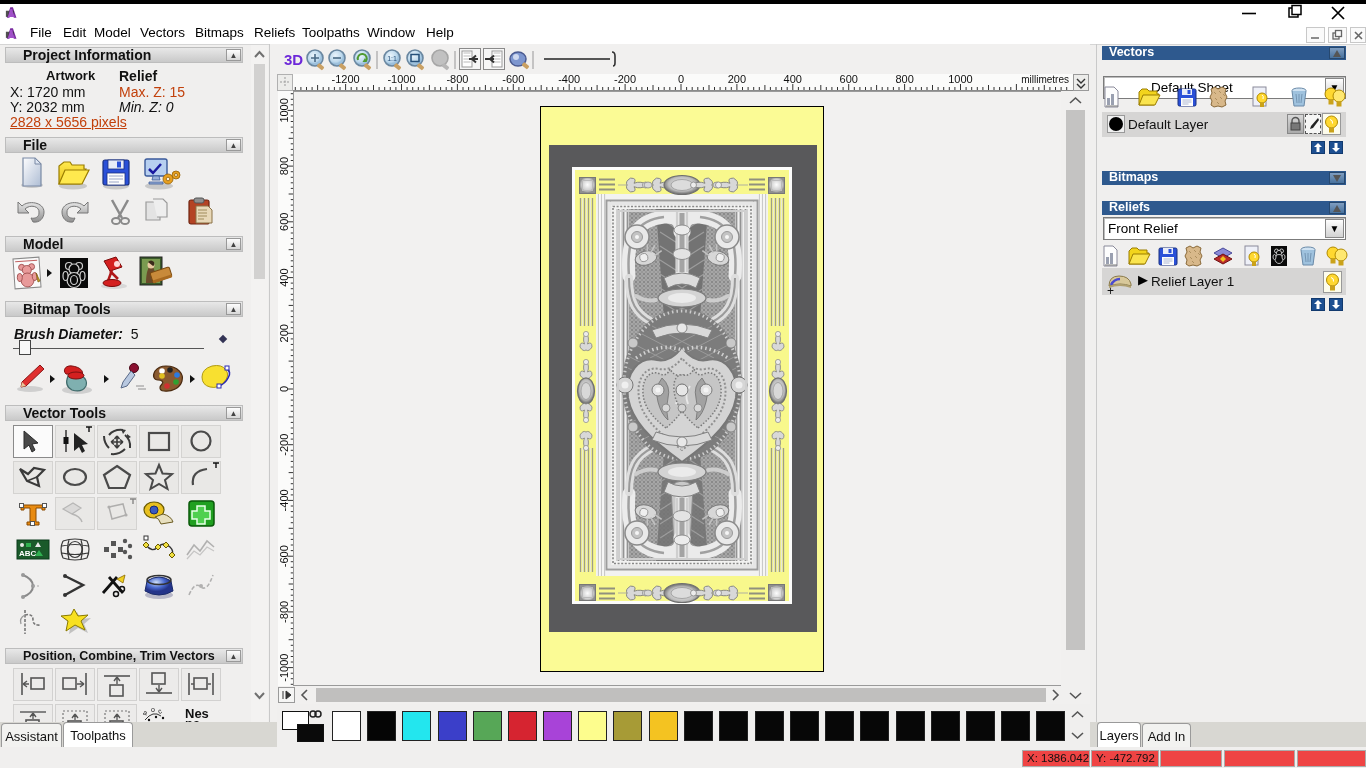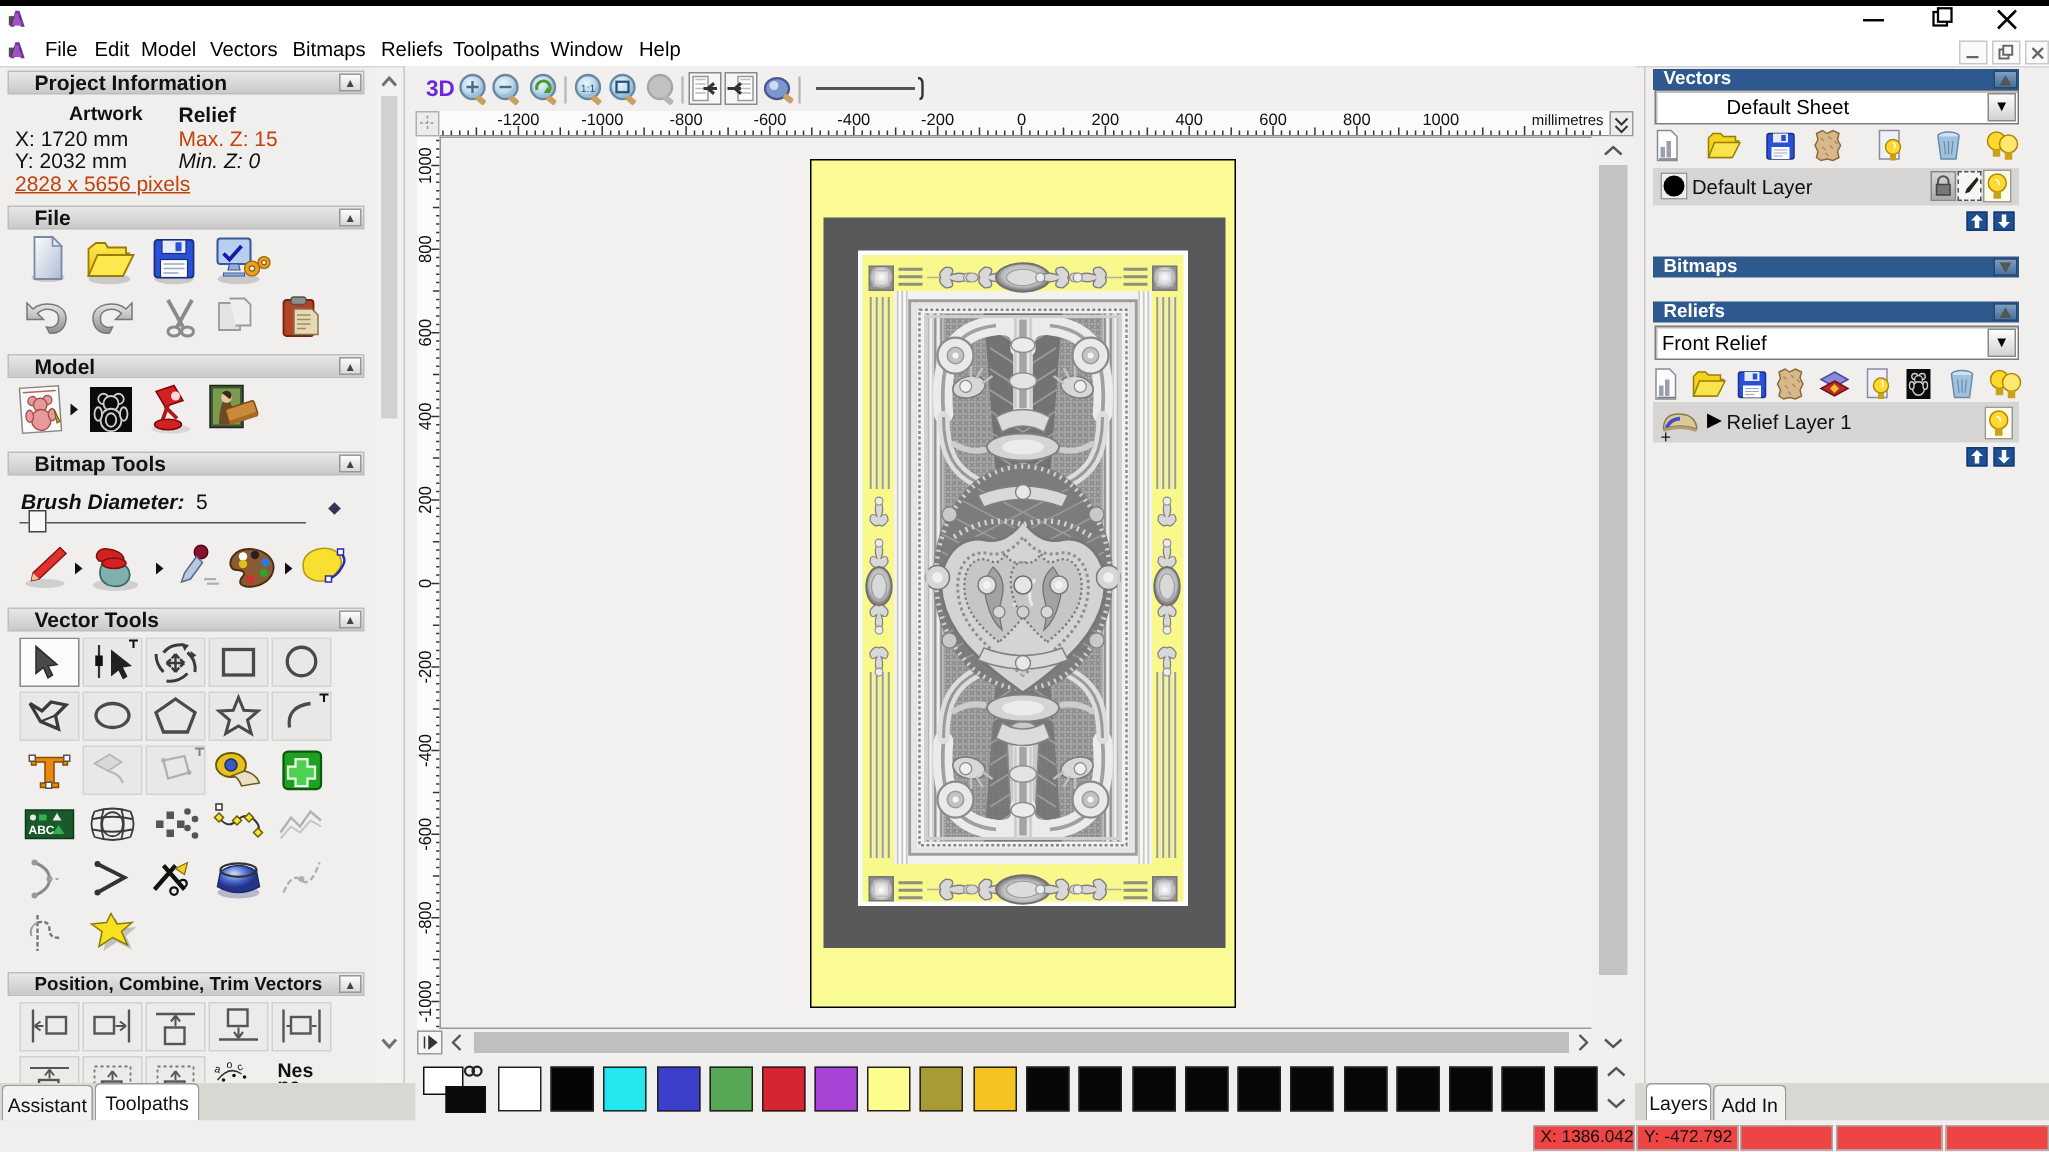--- a/index.html
+++ b/index.html
@@ -1139,21 +1139,21 @@
         <path d="M4 5 L9.5 10 L15 5" fill="none" stroke="#555" stroke-width="1.6"></path>
       </svg>
   </div>
 
   <div class="abs" style="left:1090px;top:44px;width:276px;height:678px;background:#f0efee;border-top:1px solid #d5d5d5;"></div>
   <div class="abs" style="left:1096px;top:44px;width:1px;height:678px;background:#c9c9c9;"></div>
 
   <div class="bluehdr" style="top:46px;">Vectors<span class="bluebtn"><svg width="10" height="9">
           <path d="M5 1 L9 8 L1 8 Z" fill="#555"></path>
         </svg></span></div>
-  <div class="combo" style="top:60px;padding-left:47px;">Default Sheet<span class="comboarrow">▼</span></div>
+  <div class="combo" style="top:76px;padding-left:47px;">Default Sheet<span class="comboarrow">▼</span></div>
   <div id="vecicons">
   <svg class="abs" style="left:1102px;top:86px;" width="246" height="23" viewBox="0 0 246 23">
     <defs>
       <g id="ri-page">
             <path d="M1 1 h9 l4 4 v16 h-13 z" fill="#fdfdfd" stroke="#8a8a9a" stroke-width="1"></path>
             <path d="M3 12 h3 v7 h-3 z M7 8 h3 v11 h-3 z" fill="#9aa0b0"></path>
             <path d="M2 20 l12 0" stroke="#777" stroke-width="1"></path>
           </g>
       <g id="ri-folder">
             <path d="M1 19 L1 6 L4 3 L9 3 L11 5 L19 5 L19 8 L21 8 L16 19 Z" fill="#f2d41c" stroke="#9a7d00" stroke-width="1"></path>

